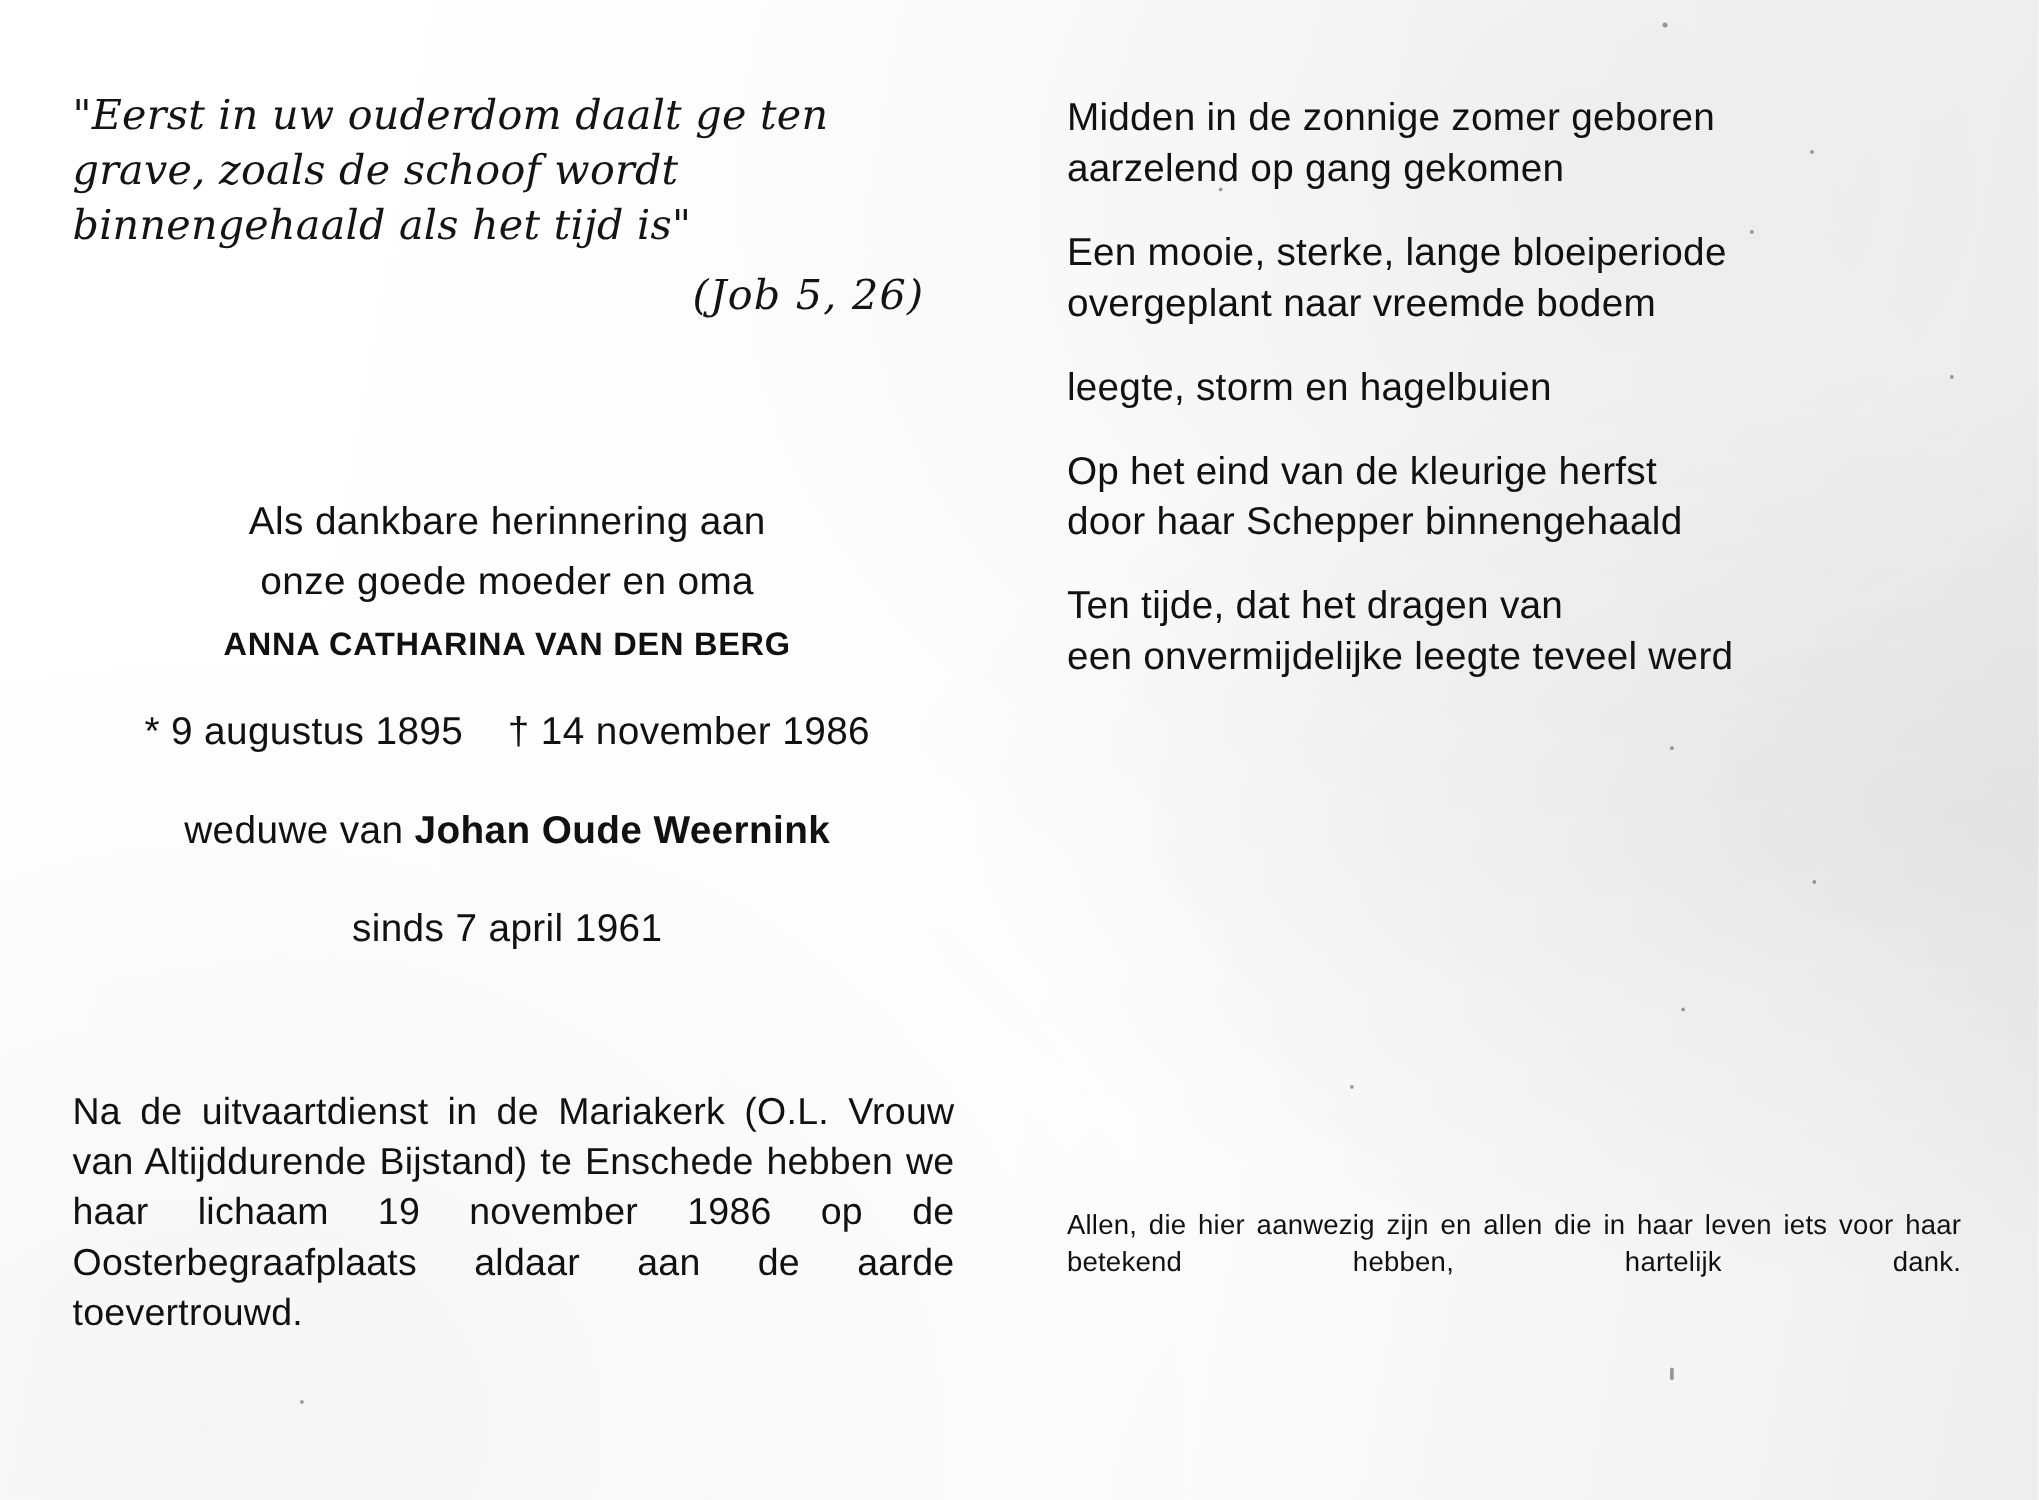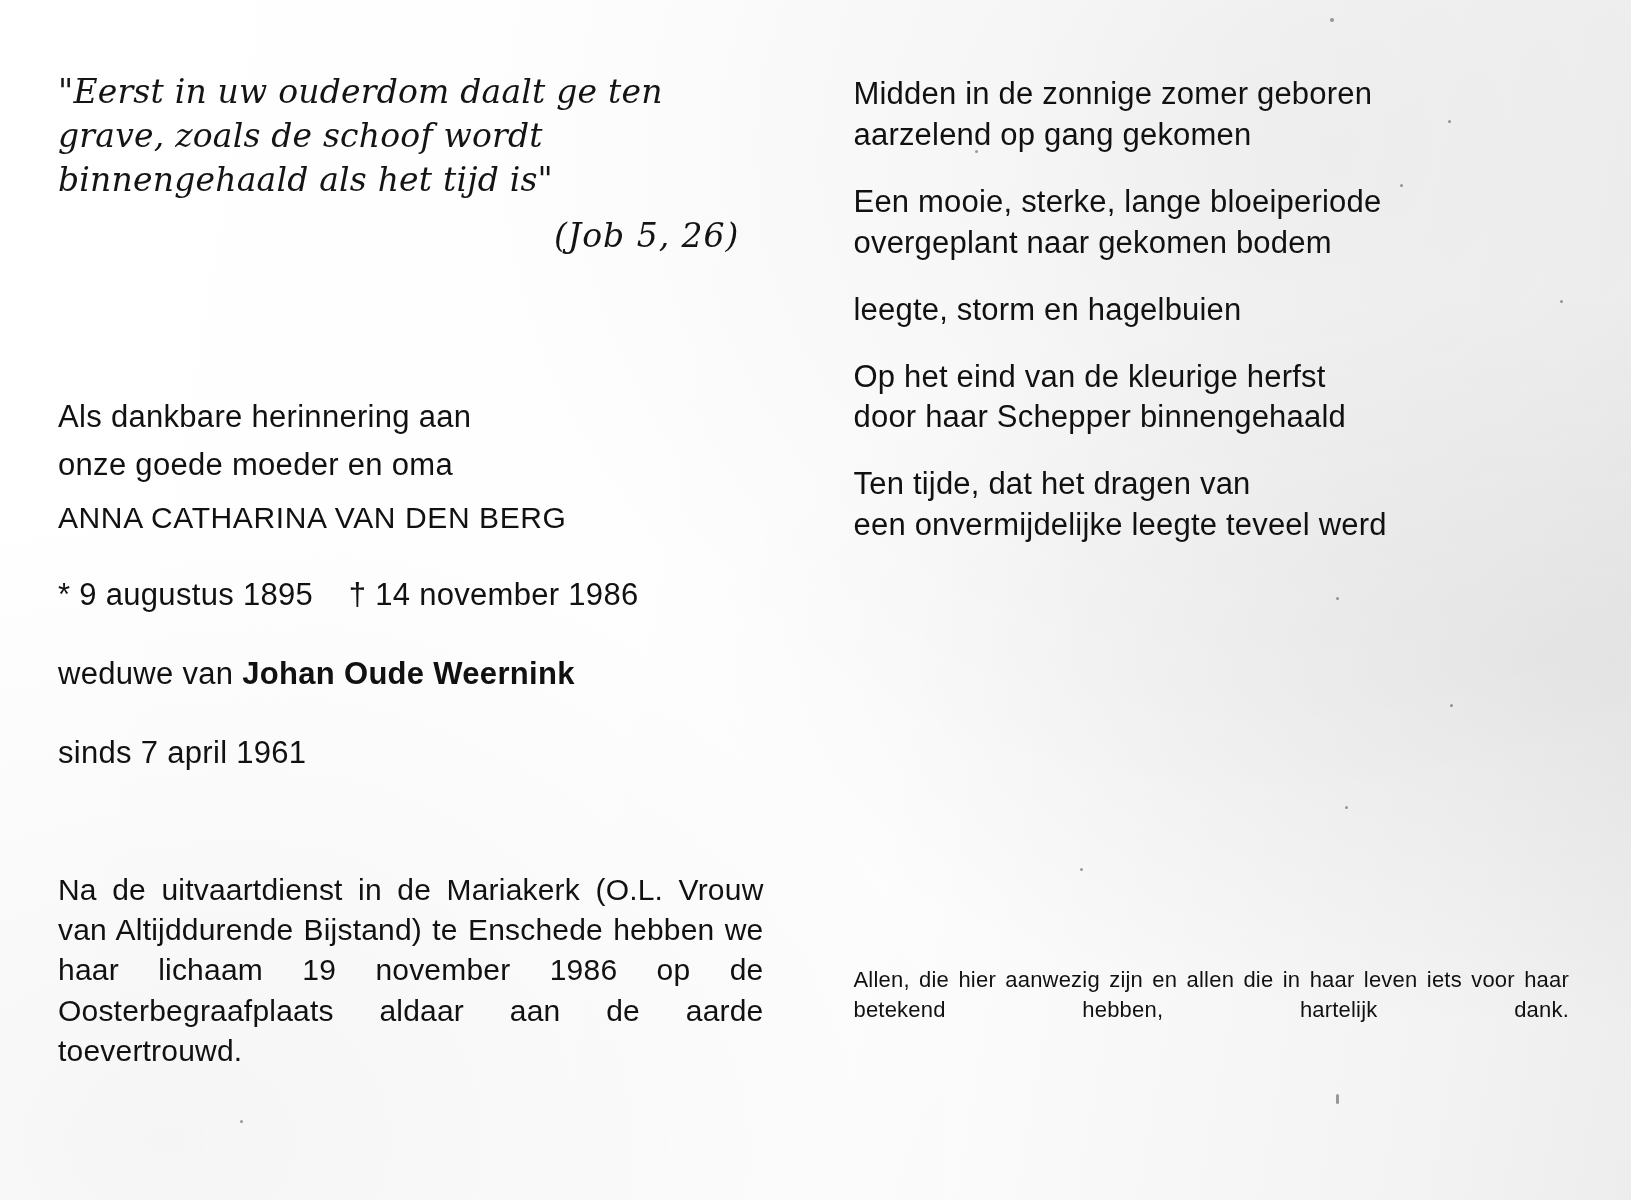--- a/index.html
+++ b/index.html
@@ -61,31 +61,31 @@
     font-size: 33px;
     text-align: right;
     padding-right: 14px;
     margin-top: 14px;
     color: #141414;
     letter-spacing: 1px;
   }
 
   .memorial {
     margin-top: 138px;
-    text-align: left;
+    text-align: center;
     font-size: 31px;
     line-height: 1.55;
     letter-spacing: 0.3px;
   }
   .memorial-line {
     margin: 0;
   }
   .memorial-name {
-    font-weight: normal;
-    font-size: 30px;
+    font-weight: bold;
+    font-size: 26px;
     letter-spacing: 0.6px;
     margin-top: 6px;
   }
   .memorial-dates {
     margin-top: 6px;
     font-size: 31px;
     letter-spacing: 0.3px;
   }
   .memorial-widow {
     margin-top: 8px;
@@ -202,21 +202,21 @@
 
     <div class="poem">
 
       <div class="stanza justified">
         <span class="v j">Midden in de zonnige zomer geboren</span>
         <span class="v">aarzelend op gang gekomen</span>
       </div>
 
       <div class="stanza justified">
         <span class="v j">Een mooie, sterke, lange bloeiperiode</span>
-        <span class="v">overgeplant naar gekomen bodem</span>
+        <span class="v">overgeplant naar vreemde bodem</span>
       </div>
 
       <div class="stanza">
         <span class="v">leegte, storm en hagelbuien</span>
       </div>
 
       <div class="stanza justified">
         <span class="v j">Op het eind van de kleurige herfst</span>
         <span class="v">door haar Schepper binnengehaald</span>
       </div>

